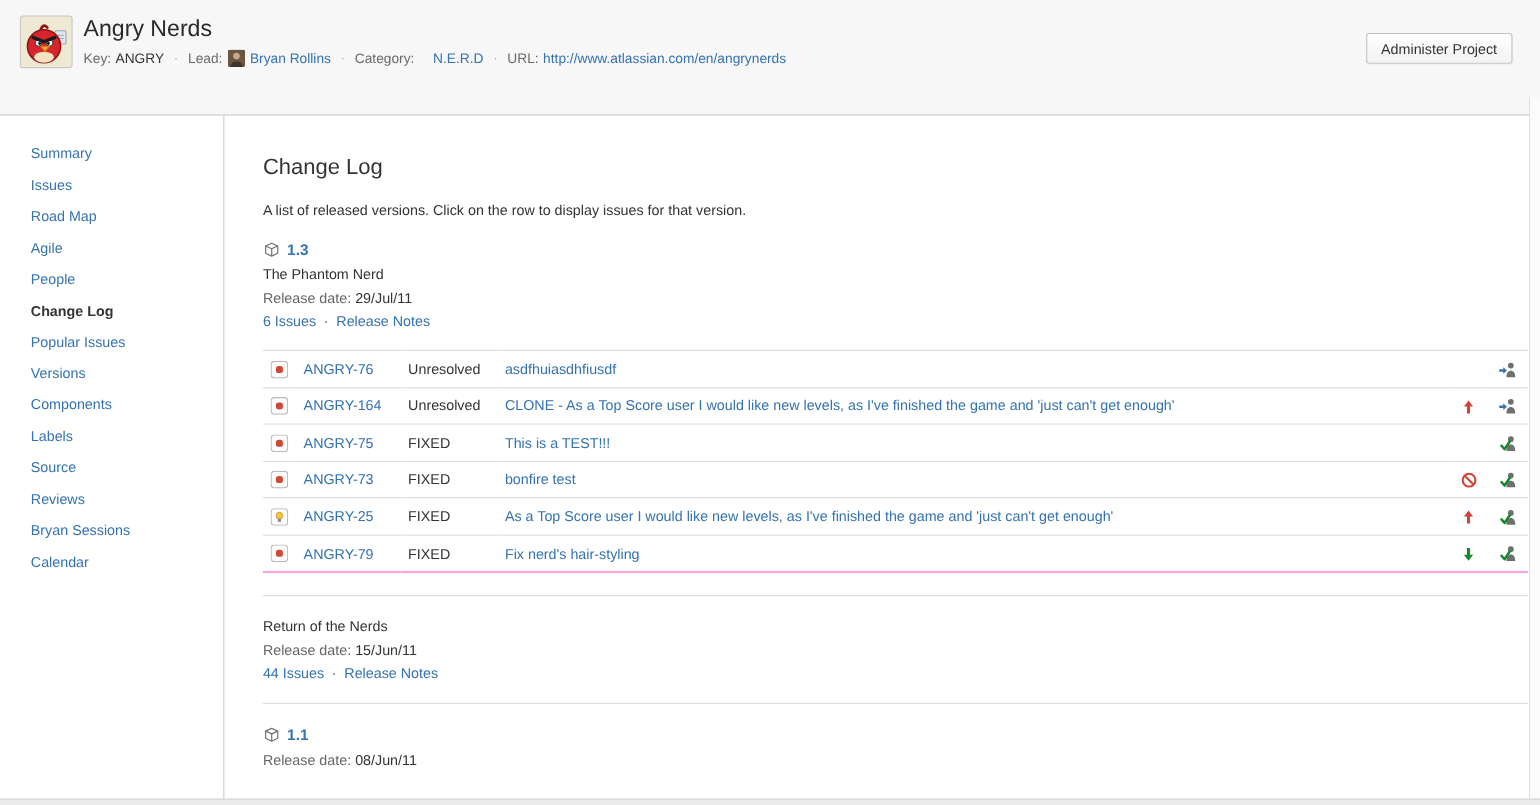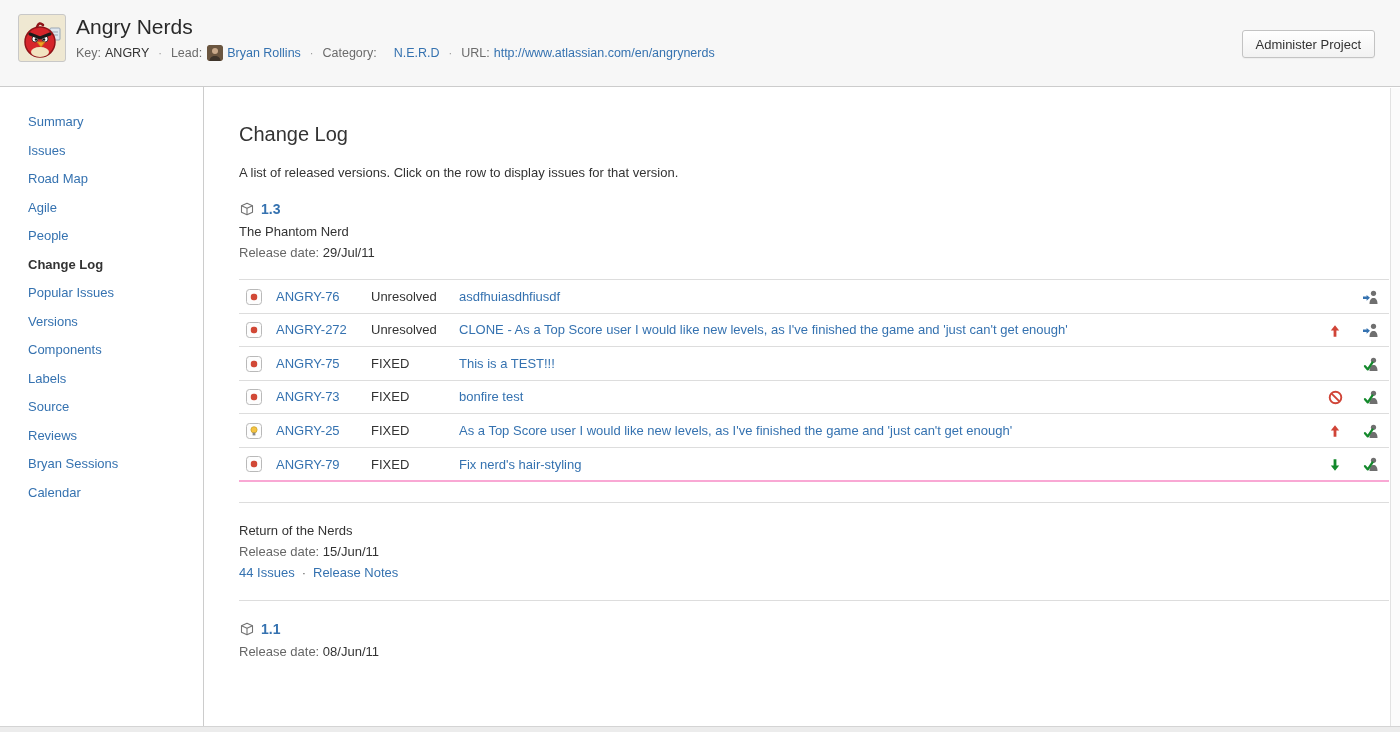--- a/index.html
+++ b/index.html
@@ -5,21 +5,21 @@
   * { box-sizing: border-box; }
   html,body { margin:0; padding:0; }
   body {
     width:1400px; height:732px; position:relative; overflow:hidden;
     background:#fff; color:#333;
     font-family:"Liberation Sans","DejaVu Sans",sans-serif; font-size:13px;
   }
   a { color:#3572b0; text-decoration:none; cursor:pointer; }
 
   
-  .project-header { height:87px; background:#f7f7f7; border-bottom:1px solid #cccccc; position:relative; }
+  .project-header { height:105px; background:#f7f7f7; border-bottom:1px solid #cccccc; position:relative; }
   .avatar-box {
     position:absolute; left:18px; top:14px; width:48px; height:48px;
     background:#efe8d2; border:1px solid #c8c8c8; border-radius:3px;
     display:flex; align-items:center; justify-content:center; overflow:hidden;
   }
   .header-text { position:absolute; left:76px; top:14px; }
   .project-title { font-size:21px; color:#292929; line-height:26px; }
   .project-meta { margin-top:5px; font-size:12.5px; color:#6b6b6b; display:flex; align-items:center; }
   .project-meta .lbl { color:#6b6b6b; }
   .project-meta .dark { color:#333; margin-left:4px; }
@@ -144,20 +144,21 @@
                   <path d="M2.5 4.7 L8 2.2 L13.5 4.7 L13.5 11.2 L8 13.8 L2.5 11.2 Z"></path>
                   <path d="M2.5 4.7 L8 7.2 L13.5 4.7" fill="none"></path>
                   <path d="M8 7.2 L8 13.8" fill="none"></path>
                 </g>
               </svg>
             </span>
             <a class="version-number">1.3</a>
           </div>
           <div class="version-name">The Phantom Nerd</div>
           <div class="release-date"><span class="lbl">Release date:</span><span class="val">&nbsp;29/Jul/11</span></div>
+          <div class="version-links"><a>6 Issues</a><span class="vlink-sep">·</span><a>Release Notes</a></div>
           <table class="issues">
             <tbody>
               <tr>
                 <td class="c-type"><span class="ic">
                     <svg width="16" height="16">
                       <rect x="0.5" y="0.5" width="15" height="15" rx="3" fill="#fdfdfd" stroke="#b9b9b9"></rect>
                       <rect x="4.8" y="4.8" width="6.4" height="6.4" rx="2.6" fill="#d14836"></rect>
                     </svg>
                   </span></td>
                 <td class="c-key"><a>ANGRY-76</a></td>
@@ -172,21 +173,21 @@
                     </svg>
                   </span></td>
               </tr>
               <tr>
                 <td class="c-type"><span class="ic">
                     <svg width="16" height="16">
                       <rect x="0.5" y="0.5" width="15" height="15" rx="3" fill="#fdfdfd" stroke="#b9b9b9"></rect>
                       <rect x="4.8" y="4.8" width="6.4" height="6.4" rx="2.6" fill="#d14836"></rect>
                     </svg>
                   </span></td>
-                <td class="c-key"><a>ANGRY-272</a></td>
+                <td class="c-key"><a>ANGRY-164</a></td>
                 <td class="c-res unresolved">Unresolved</td>
                 <td class="c-summary"><a>CLONE - As a Top Score user I would like new levels, as I've finished the game and 'just can't get enough'</a></td>
                 <td class="c-pri"><span class="ic">
                     <svg width="14" height="14" viewBox="0 0 14 14">
                       <path d="M7 1.2 L11.2 6.6 H8.4 V12.8 H5.6 V6.6 H2.8 Z" fill="#d04437"></path>
                     </svg>
                   </span></td>
                 <td class="c-status"><span class="ic">
                     <svg width="17" height="16" viewBox="0 0 17 16">
                       <circle cx="11.5" cy="4.3" r="2.6" fill="#6f6f6f"></circle>

